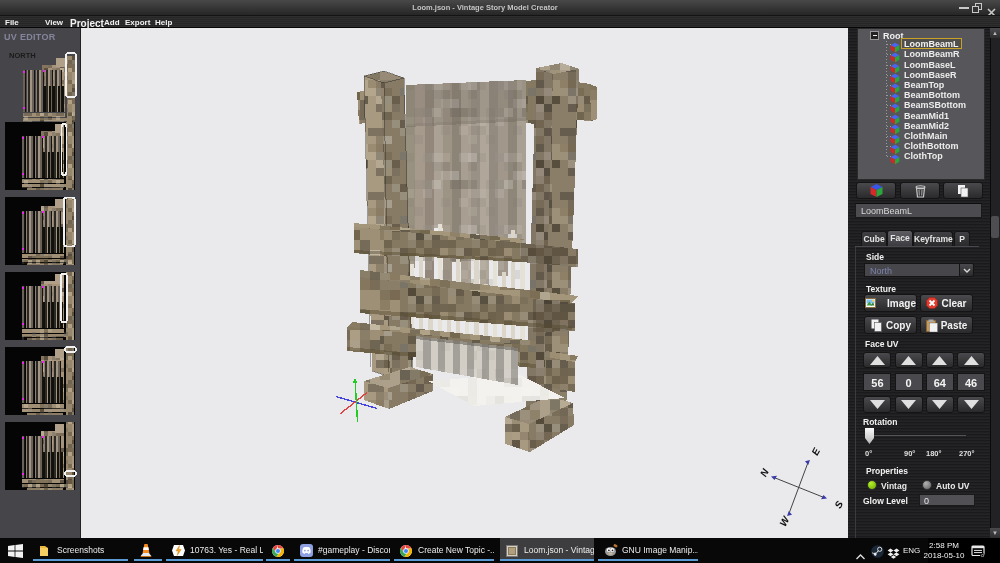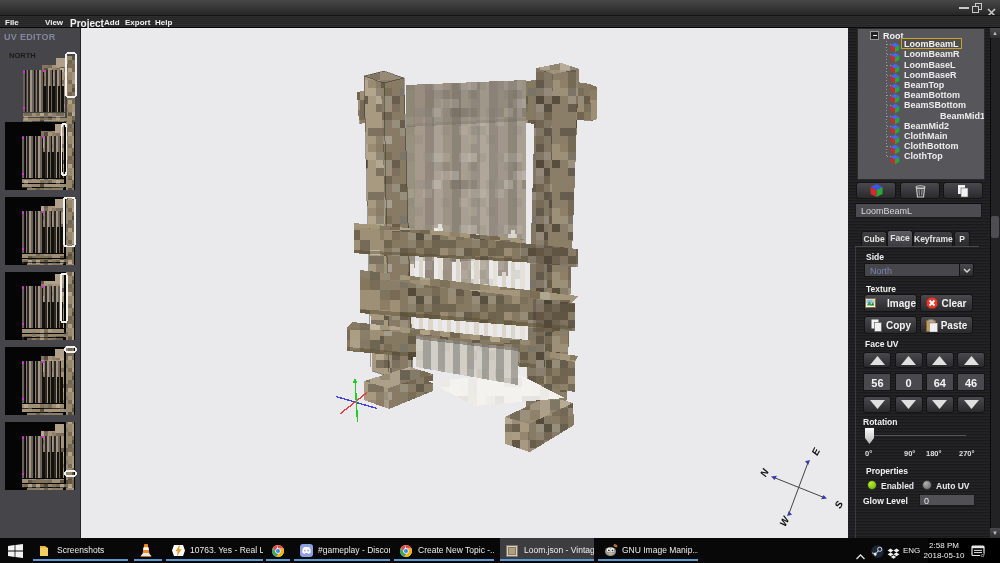--- a/index.html
+++ b/index.html
@@ -4,20 +4,21 @@
 body { width:1000px; height:563px; overflow:hidden; font-family:"Liberation Sans", sans-serif; background:#000; position:relative; }
 #titlebar { position:absolute; left:0; top:0; width:1000px; height:15px; background:linear-gradient(#484848,#262626); }
 #menubar { position:absolute; left:0; top:15px; width:1000px; height:13px; background:repeating-linear-gradient(#2e2e2e 0 1px,#262626 1px 2px); border-top:1px solid #141414; border-bottom:1px solid #060606; }
 #leftpanel { position:absolute; left:0; top:28px; width:81px; height:510px; background:#46464a; border-right:1px solid #222; }
 #viewport { position:absolute; left:81px; top:28px; width:767px; height:510px; background:#eaeaec; }
 #rightpanel { position:absolute; left:848px; top:28px; width:152px; height:510px; background:repeating-linear-gradient(#242426 0 1px,#1a1a1c 1px 2px,#202022 2px 3px); }
 #taskbar { position:absolute; left:0; top:538px; width:928px; height:25px; background:#080809; }
 </style></head>
 <body>
 <div id="titlebar">
+  <div style="position:absolute;left:0;top:2.5px;width:970px;text-align:center;font-size:7.5px;font-weight:bold;color:#c4c4c4;">Loom.json - Vintage Story Model Creator</div>
   <div style="position:absolute;left:959px;top:7px;width:10px;height:2px;background:#c8c8c8;"></div>
   <div style="position:absolute;left:975px;top:3px;width:7px;height:7px;border:1.4px solid #c8c8c8;"></div>
   <div style="position:absolute;left:972px;top:6px;width:7px;height:7px;border:1.4px solid #c8c8c8;background:#333;"></div>
   <div style="position:absolute;left:987px;top:3px;"><svg width="9" height="9" viewBox="0 0 9 9">
         <path d="M1 1 L8 8 M8 1 L1 8" stroke="#c8c8c8" stroke-width="1.6"></path>
       </svg></div>
 </div>
 <div id="menubar">
     <div style="position:absolute;left:5px;top:2px;font-size:8px;font-weight:bold;color:#f2f2f2;">File</div>
     <div style="position:absolute;left:24px;top:16px;font-size:8px;font-weight:bold;color:#f2f2f2;margin-top:48px;">Edit</div>
@@ -754,21 +755,21 @@
           <polygon points="1,4.5 7.5,8 7.5,15 1,11.5" fill="#d02828"></polygon>
           <polygon points="7.5,8 14,4.5 14,11.5 7.5,15" fill="#28a83c"></polygon>
         </svg></div>
       <div style="position:absolute;left:46px;top:71.4px;font-size:9px;font-weight:bold;color:#ececec;">BeamSBottom</div>
       <div style="position:absolute;left:29px;top:86.6px;width:6px;height:1px;background-image:repeating-linear-gradient(90deg,#9a9a9a 0 1px,transparent 1px 3px);"></div>
       <div style="position:absolute;left:32px;top:81.6px;"><svg width="10" height="11" viewBox="0 0 15 16">
           <polygon points="7.5,1 14,4.5 7.5,8 1,4.5" fill="#4a66f0"></polygon>
           <polygon points="1,4.5 7.5,8 7.5,15 1,11.5" fill="#d02828"></polygon>
           <polygon points="7.5,8 14,4.5 14,11.5 7.5,15" fill="#28a83c"></polygon>
         </svg></div>
-      <div style="position:absolute;left:46px;top:81.6px;font-size:9px;font-weight:bold;color:#ececec;margin-left:36px;">BeamMid1</div>
+      <div style="position:absolute;left:46px;top:81.6px;font-size:9px;font-weight:bold;color:#ececec;">BeamMid1</div>
       <div style="position:absolute;left:29px;top:96.8px;width:6px;height:1px;background-image:repeating-linear-gradient(90deg,#9a9a9a 0 1px,transparent 1px 3px);"></div>
       <div style="position:absolute;left:32px;top:91.8px;"><svg width="10" height="11" viewBox="0 0 15 16">
           <polygon points="7.5,1 14,4.5 7.5,8 1,4.5" fill="#4a66f0"></polygon>
           <polygon points="1,4.5 7.5,8 7.5,15 1,11.5" fill="#d02828"></polygon>
           <polygon points="7.5,8 14,4.5 14,11.5 7.5,15" fill="#28a83c"></polygon>
         </svg></div>
       <div style="position:absolute;left:46px;top:91.8px;font-size:9px;font-weight:bold;color:#ececec;">BeamMid2</div>
       <div style="position:absolute;left:29px;top:107.0px;width:6px;height:1px;background-image:repeating-linear-gradient(90deg,#9a9a9a 0 1px,transparent 1px 3px);"></div>
       <div style="position:absolute;left:32px;top:102.0px;"><svg width="10" height="11" viewBox="0 0 15 16">
           <polygon points="7.5,1 14,4.5 7.5,8 1,4.5" fill="#4a66f0"></polygon>
@@ -906,21 +907,21 @@
     </div>
     <div style="position:absolute;left:15px;top:389px;font-size:8.5px;font-weight:bold;color:#f0f0f0;">Rotation</div>
     <div style="position:absolute;left:18px;top:406px;width:100px;height:2px;background:#1a1a1a;border-bottom:1px solid #555;"></div>
     <div style="position:absolute;left:17px;top:400px;width:9px;height:16px;background:linear-gradient(#fafafa,#b8b8b8);clip-path:polygon(0 0,100% 0,100% 62%,50% 100%,0 62%);"></div>
     <div style="position:absolute;left:17px;top:421px;font-size:7.5px;font-weight:bold;color:#e0e0e0;">0°</div>
     <div style="position:absolute;left:56px;top:421px;font-size:7.5px;font-weight:bold;color:#e0e0e0;">90°</div>
     <div style="position:absolute;left:78px;top:421px;font-size:7.5px;font-weight:bold;color:#e0e0e0;">180°</div>
     <div style="position:absolute;left:111px;top:421px;font-size:7.5px;font-weight:bold;color:#e0e0e0;">270°</div>
     <div style="position:absolute;left:18px;top:438px;font-size:8.5px;font-weight:bold;color:#f0f0f0;">Properties</div>
     <div style="position:absolute;left:19px;top:452px;width:10px;height:10px;border-radius:50%;background:radial-gradient(circle at 35% 30%,#b8f02a,#6aa800);border:0.5px solid #333;"></div>
-    <div style="position:absolute;left:33px;top:452.5px;font-size:8.5px;font-weight:bold;color:#e8e8e8;">Enabled</div>
+    <div style="position:absolute;left:33px;top:452.5px;font-size:8.5px;font-weight:bold;color:#e8e8e8;">Vintag</div>
     <div style="position:absolute;left:74px;top:452px;width:10px;height:10px;border-radius:50%;background:radial-gradient(circle at 35% 30%,#b0b0b0,#606060);border:0.5px solid #333;"></div>
     <div style="position:absolute;left:88px;top:452.5px;font-size:8.5px;font-weight:bold;color:#e8e8e8;">Auto UV</div>
     <div style="position:absolute;left:15px;top:468px;font-size:8.5px;font-weight:bold;color:#f0f0f0;">Glow Level</div>
     <div style="position:absolute;left:71px;top:466px;width:56px;height:12px;background:#515155;border:1px solid #1a1a1a;color:#e8e8e8;font-size:9px;line-height:12px;padding-left:4px;">0</div>
     <div style="position:absolute;left:142px;top:0;width:10px;height:510px;background:#222224;border-left:1px solid #0a0a0a;"></div>
     <div style="position:absolute;left:142px;top:0;width:10px;height:10px;background:linear-gradient(#4a4a4e,#2e2e30);color:#bbb;font-size:6px;text-align:center;line-height:10px;">▲</div>
     <div style="position:absolute;left:142px;top:500px;width:10px;height:10px;background:linear-gradient(#4a4a4e,#2e2e30);color:#bbb;font-size:6px;text-align:center;line-height:10px;">▼</div>
     <div style="position:absolute;left:143px;top:188px;width:8px;height:22px;background:#4e4e52;border-radius:2px;"></div>
   </div>
 <div id="taskbar">

